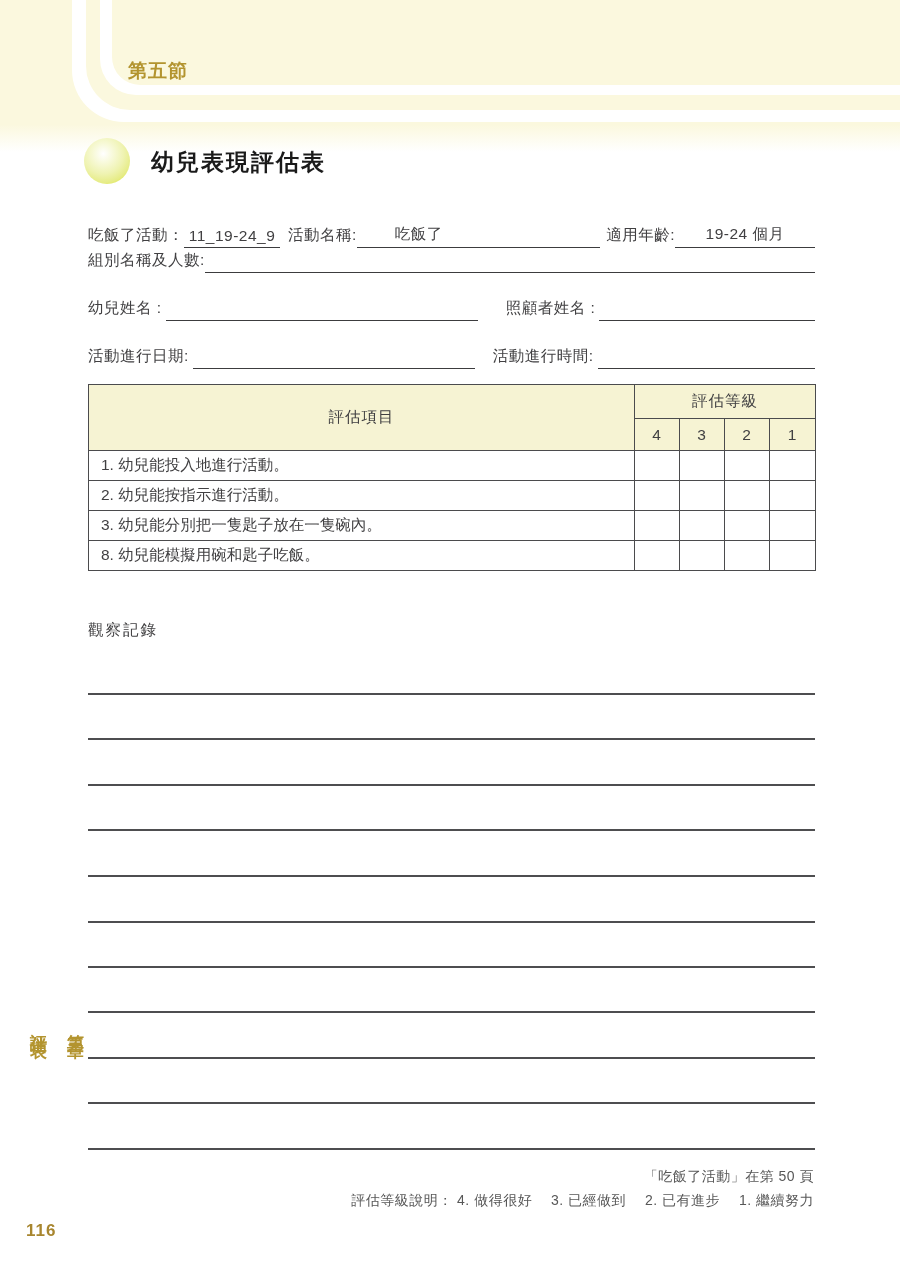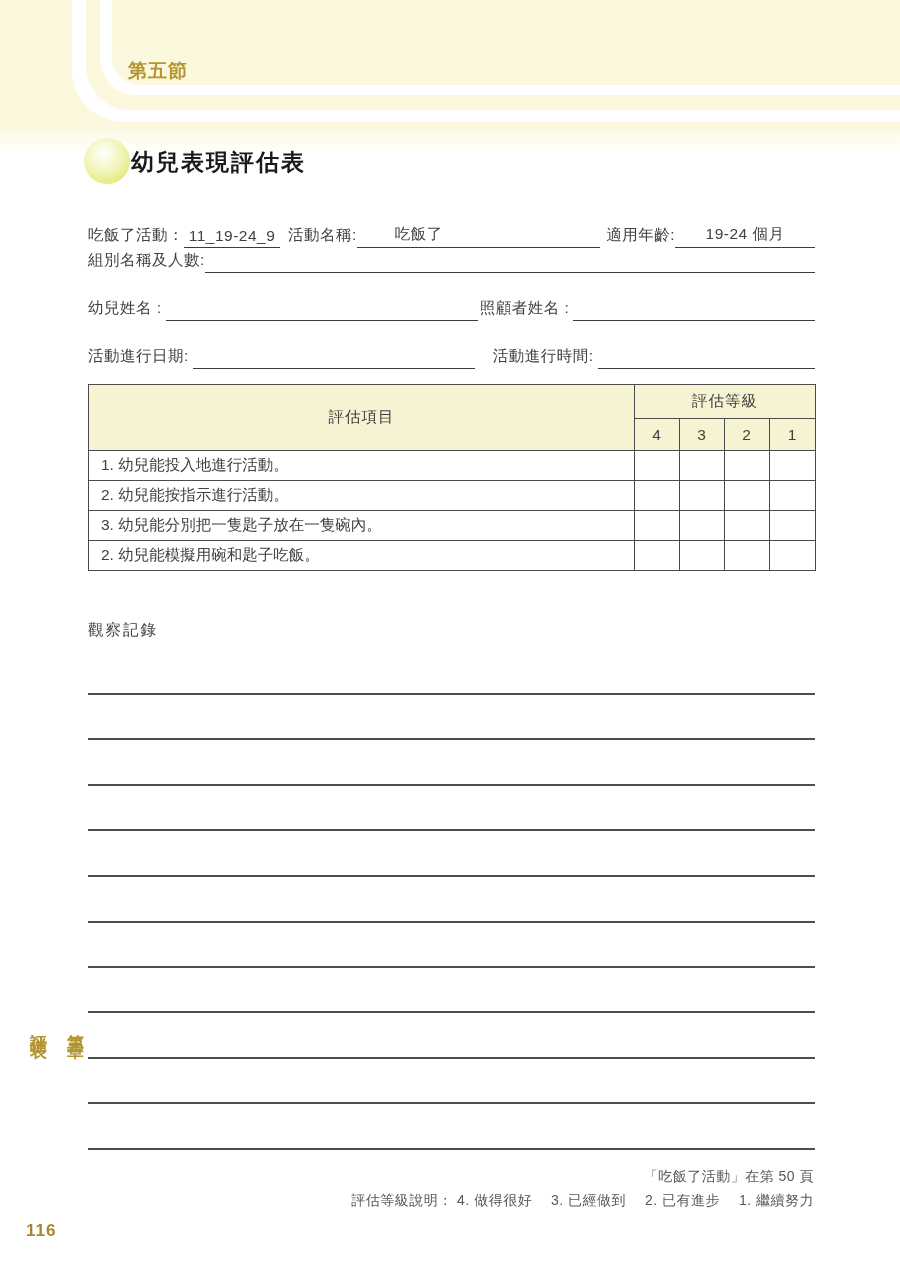--- a/index.html
+++ b/index.html
@@ -21,21 +21,21 @@
   .section-head{
     position:absolute;left:128px;top:58px;display:flex;gap:42px;
     font-size:19px;font-weight:bold;color:#b3942f;letter-spacing:1px;
   }
   
   .ball-icon{
     position:absolute;left:84px;top:138px;width:46px;height:46px;border-radius:50%;
     background:radial-gradient(circle at 42% 34%, #ffffff 0%, #f7f9d6 26%, #eff3b2 50%, #e6ec86 72%, #dbe530 92%, #d5e012 100%);
   }
   .form-title{
-    position:absolute;left:131px;top:147px;font-size:23px;font-weight:bold;color:#1a1a1a;
+    position:absolute;left:151px;top:147px;font-size:23px;font-weight:bold;color:#1a1a1a;
     letter-spacing:2px;
   }
   
   .frow{
     position:absolute;left:88px;width:727px;display:flex;align-items:flex-end;
     font-size:15.5px;color:#414042;letter-spacing:0.5px;
   }
   .frow .lbl{white-space:nowrap;padding-bottom:2px;}
   .frow .fill{
     border-bottom:1.5px solid #3c3c3e;height:22px;display:flex;align-items:flex-end;
@@ -99,21 +99,21 @@
 </div>
 
 <div class="frow" style="top:250px;">
   <span class="lbl">組別名稱及人數:</span>
   <span class="fill" style="flex:1;"></span>
 </div>
 
 <div class="frow" style="top:298px;">
   <span class="lbl">幼兒姓名 :</span>
   <span class="fill" style="width:312px;margin-left:4px;"></span>
-  <span class="lbl" style="margin-left:2px;">照顧者姓名 :</span>
+  <span class="lbl" style="margin-left:28px;">照顧者姓名 :</span>
   <span class="fill" style="flex:1;margin-left:4px;"></span>
 </div>
 
 <div class="frow" style="top:346px;">
   <span class="lbl">活動進行日期:</span>
   <span class="fill" style="width:282px;margin-left:4px;"></span>
   <span class="lbl" style="margin-left:18px;">活動進行時間:</span>
   <span class="fill" style="flex:1;margin-left:4px;"></span>
 </div>
 
@@ -151,21 +151,21 @@
         <td></td>
     </tr>
     <tr>
       <td class="item">3. 幼兒能分別把一隻匙子放在一隻碗內。</td>
       <td></td>
         <td></td>
         <td></td>
         <td></td>
     </tr>
     <tr>
-      <td class="item">2. 幼兒能模擬用碗和匙子吃飯。</td>
+      <td class="item">8. 幼兒能模擬用碗和匙子吃飯。</td>
       <td></td>
         <td></td>
         <td></td>
         <td></td>
     </tr>
   </tbody>
 </table>
 
 <div class="obs-label">觀察記錄</div>
 <div class="obs-line" style="top:693px;"></div>

